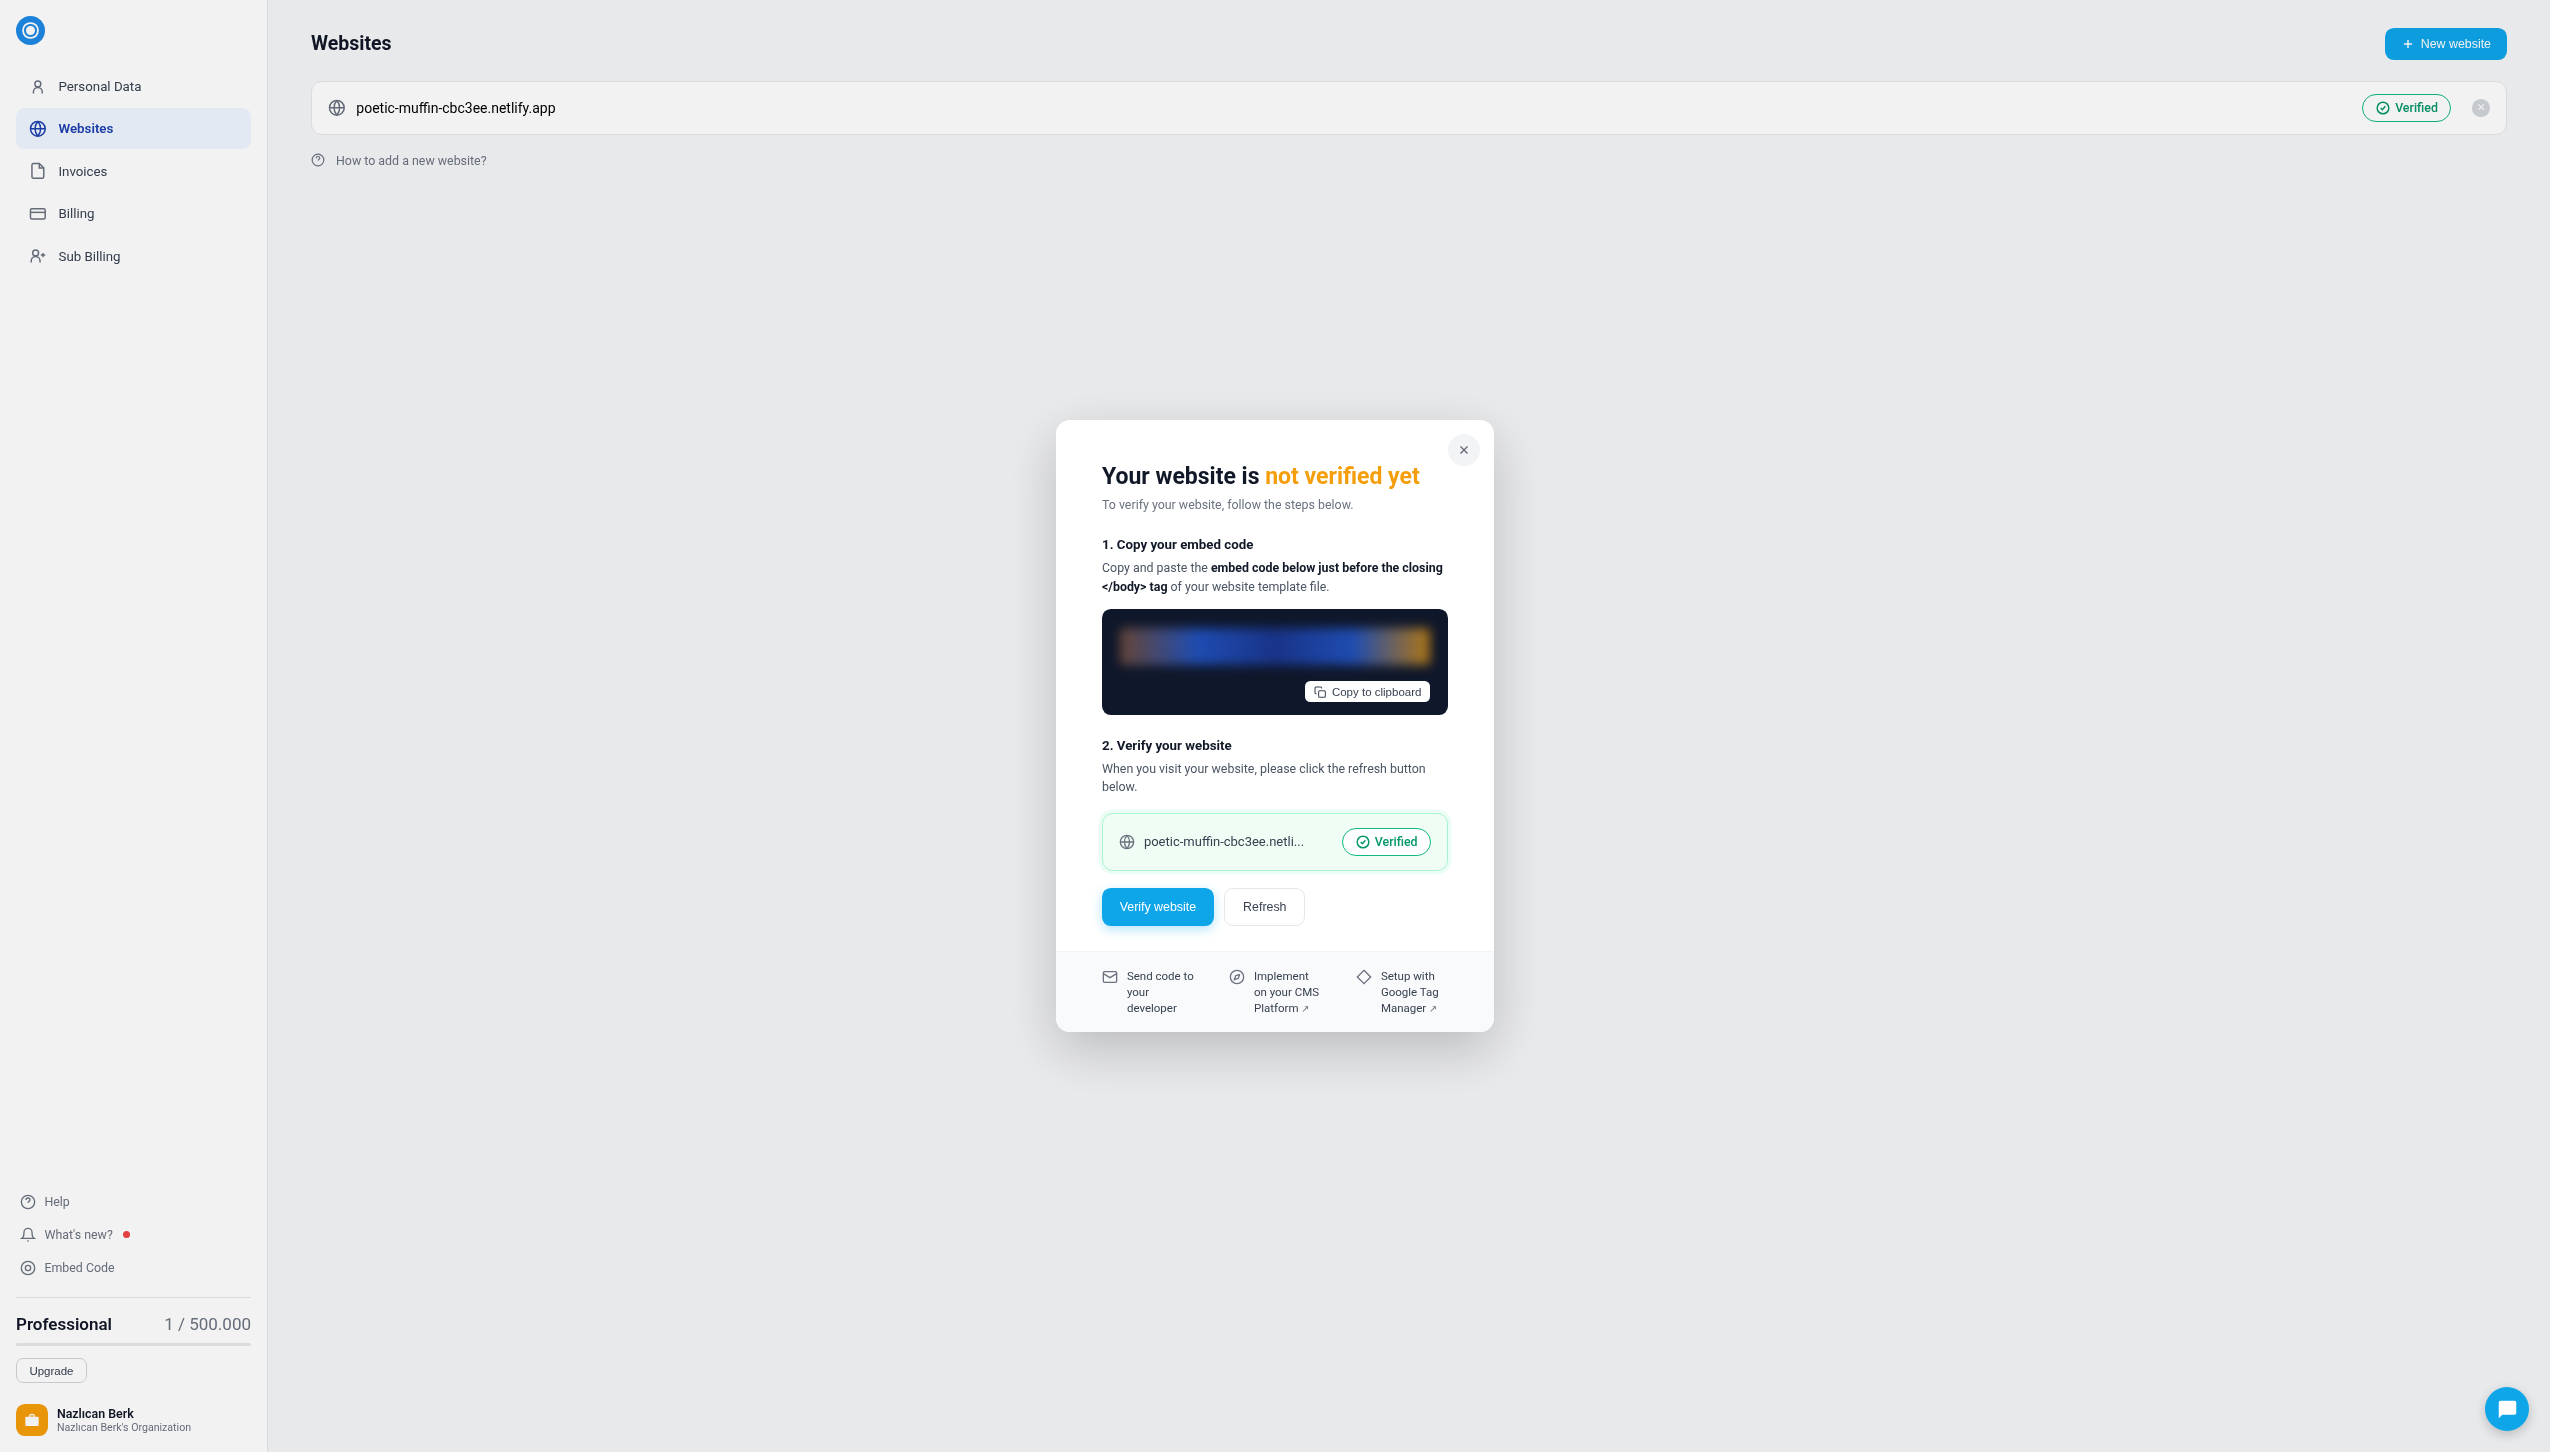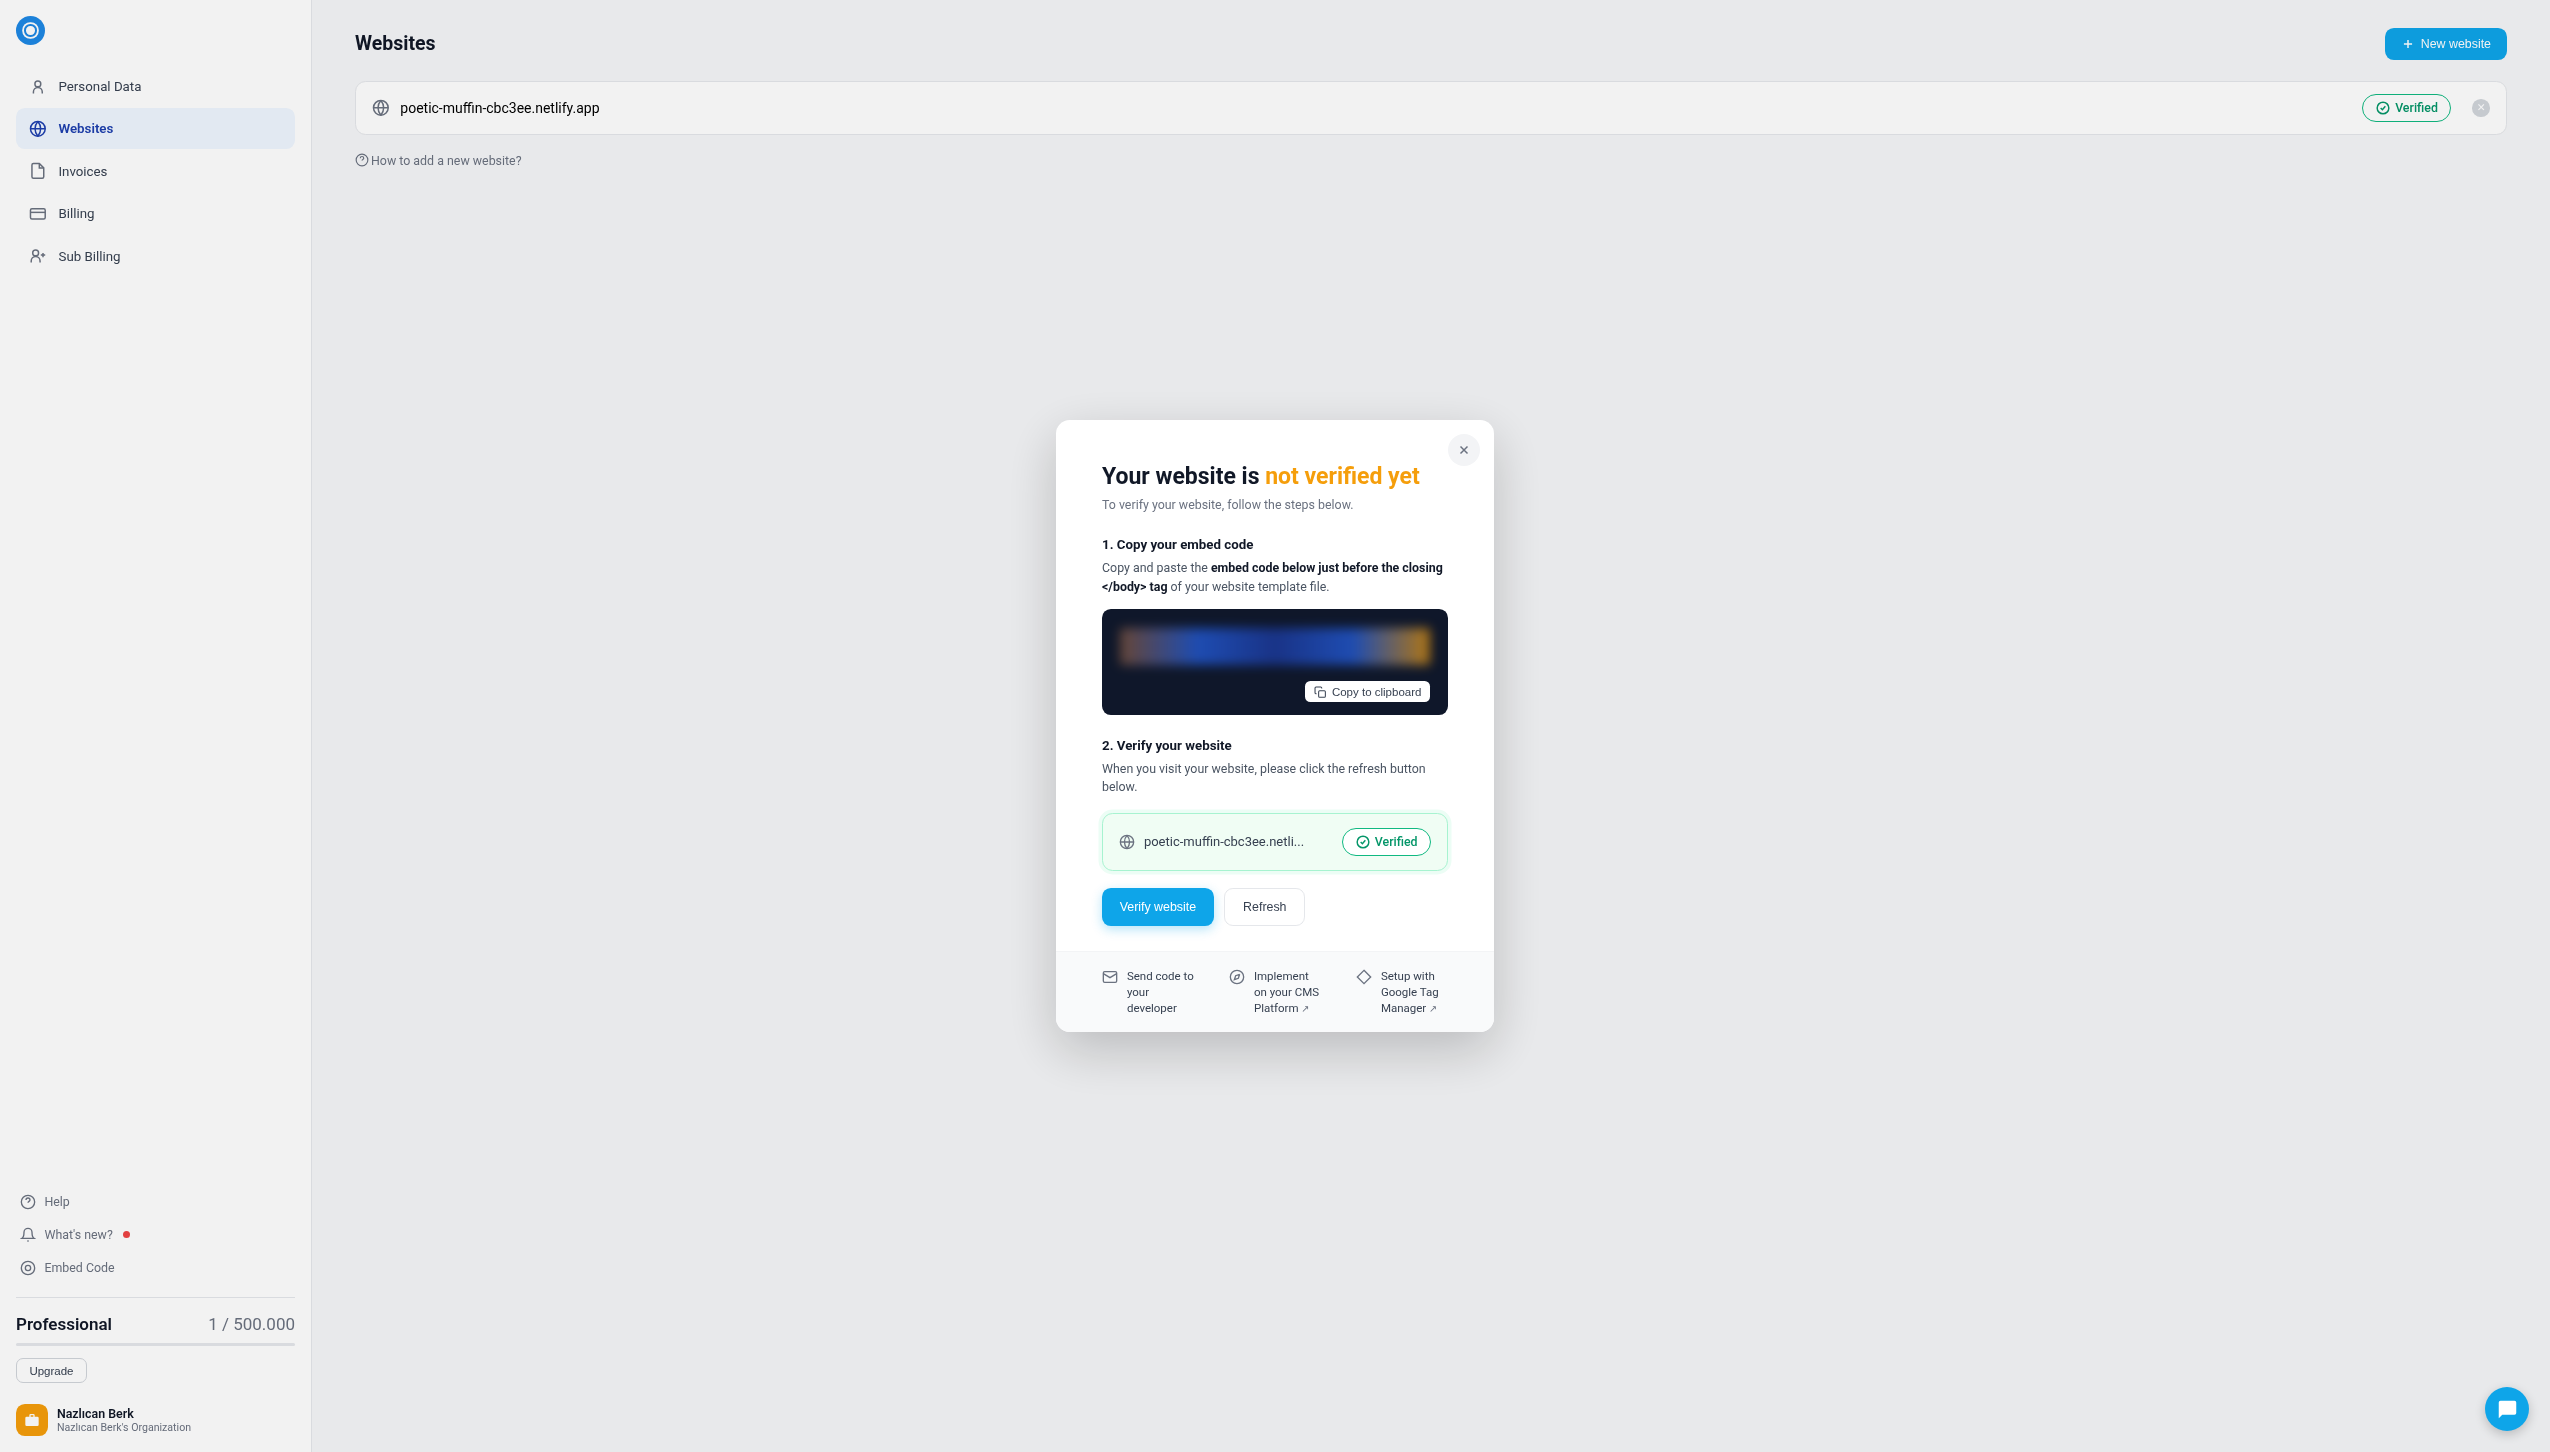--- a/index.html
+++ b/index.html
@@ -1,18 +1,18 @@
 <!DOCTYPE html>
 <html style="font-size:14px"><head>
   <meta charset="utf-8">
   <style>
     * { box-sizing: border-box; margin: 0; padding: 0; }
     body { font-family: -apple-system, BlinkMacSystemFont, 'Segoe UI', Roboto, sans-serif; background: #f5f6f8; display: flex; height: 100vh; overflow: hidden; }
     
-    .sidebar { width: 312px; background: #fff; border-right: 0.9px solid #e5e7eb; display: flex; flex-direction: column; padding: 16px; }
+    .sidebar { width: 268px; background: #fff; border-right: 0.9px solid #e5e7eb; display: flex; flex-direction: column; padding: 16px; }
     .logo { width: 29px; height: 29px; background: #1e88e5; border-radius: 50%; margin-bottom: 21px; display: flex; align-items: center; justify-content: center; }
     .logo-inner { width: 12.4px; height: 12.4px; background: #fff; border-radius: 50%; border: 2.7px solid #1e88e5; box-shadow: 0 0 0 1.8px #fff; }
     
     .nav-section { display: flex; flex-direction: column; gap: 1.8px; }
     .nav-item { display: flex; align-items: center; gap: 10.6px; padding: 10.6px 12.4px; border-radius: 8.9px; cursor: pointer; color: #374151; font-size: 13.3px; }
     .nav-item.active { background: #eff6ff; color: #1e40af; font-weight: 600; }
     .nav-item.active .nav-icon { color: #1e40af; }
     .nav-icon { width: 19.5px; height: 19.5px; display: flex; align-items: center; justify-content: center; color: #6b7280; }
     
     .sidebar-spacer { flex: 1; }
@@ -37,21 +37,21 @@
     .main-header { display: flex; justify-content: space-between; align-items: center; margin-bottom: 21px; }
     .page-title { font-size: 19.5px; font-weight: 700; color: #111827; }
     .new-btn { display: flex; align-items: center; gap: 5.3px; background: #0ea5e9; color: #fff; padding: 8.9px 16px; border-radius: 8.9px; border: none; cursor: pointer; font-size: 12.4px; font-weight: 500; }
     
     .website-row { display: flex; align-items: center; justify-content: space-between; background: #fff; padding: 12.4px 16px; border-radius: 10.6px; border: 0.9px solid #e5e7eb; }
     .website-left { display: flex; align-items: center; gap: 10.6px; }
     .globe-icon { color: #6b7280; }
     .verified-badge { display: flex; align-items: center; gap: 5.3px; border: 1.3px solid #10b981; color: #059669; padding: 5.3px 12.4px; border-radius: 17.7px; font-size: 12.4px; font-weight: 500; }
     .row-close { width: 17.7px; height: 17.7px; background: #d1d5db; border-radius: 50%; display: flex; align-items: center; justify-content: center; color: #fff; font-size: 10.6px; cursor: pointer; margin-left: 21px; }
     
-    .help-link { display: flex; align-items: center; gap: 2px; margin-top: 17.7px; color: #6b7280; font-size: 12.4px; }
+    .help-link { display: flex; align-items: center; gap: 11px; margin-top: 17.7px; color: #6b7280; font-size: 12.4px; }
     
     .overlay { position: fixed; inset: 0; background: rgba(0,0,0,0.05); display: flex; align-items: center; justify-content: center; }
     .modal { width: 438px; background: #fff; border-radius: 14px; position: relative; box-shadow: 0 17.7px 53px rgba(0,0,0,0.2); }
     .modal-close { position: absolute; top: 14px; right: 14px; width: 32px; height: 32px; background: #f3f4f6; border-radius: 50%; display: flex; align-items: center; justify-content: center; cursor: pointer; color: #6b7280; }
     .modal-body { padding: 43px 46px 25px; }
     
     .modal-title { font-size: 23px; font-weight: 700; color: #111827; margin-bottom: 7px; }
     .modal-title-warn { color: #f59e0b; }
     .modal-sub { font-size: 12.4px; color: #6b7280; margin-bottom: 25px; }
     

